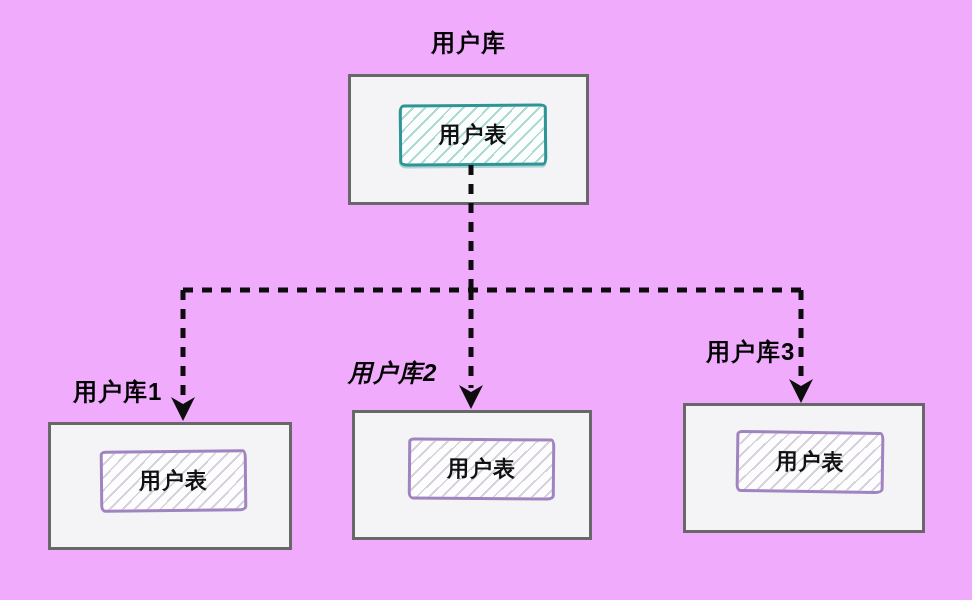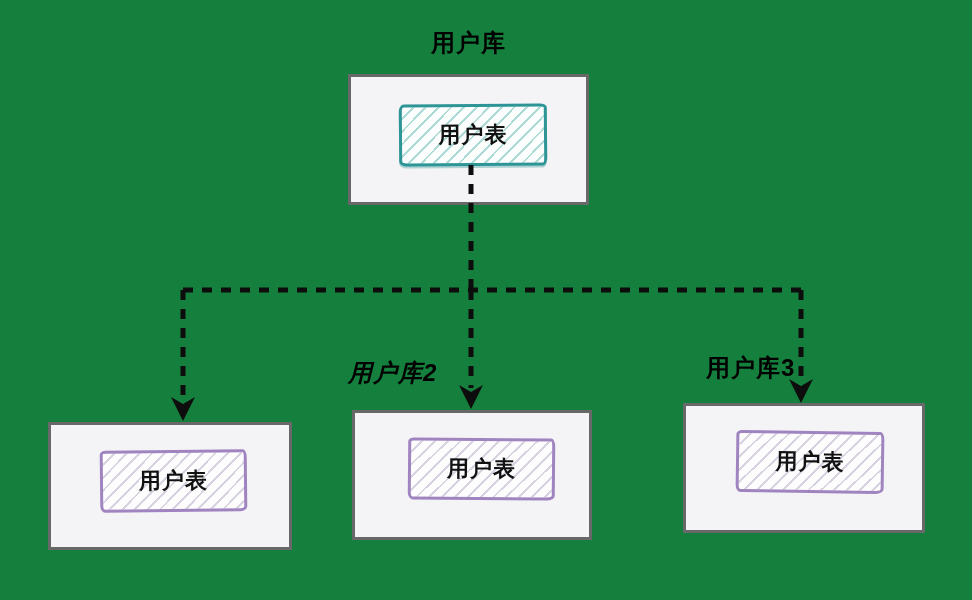--- a/index.html
+++ b/index.html
@@ -5,21 +5,21 @@
   html, body {
     margin: 0;
     padding: 0;
     background: #ffffff;
     font-family: "Liberation Sans", "DejaVu Sans", sans-serif;
   }
   .canvas {
     position: relative;
     width: 972px;
     height: 600px;
-    background: #15803d;
+    background: #f0abfc;
     overflow: hidden;
   }
   .db-box {
     position: absolute;
     box-sizing: border-box;
     border: 3px solid #686868;
     background: #f4f3f6;
     z-index: 1;
   }
   .db-label {
@@ -75,32 +75,33 @@
 <body>
 
 <div class="canvas">
 
   <div class="db-label centered" style="left:348px; top:27px; width:241px;">用户库</div>
 
   <div class="db-box" style="left:348px; top:74px; width:241px; height:131px;"></div>
 
   <div class="table-box teal" style="left:399px; top:104px; width:148px; height:62px;">用户表</div>
 
+  <div class="db-label" style="left:73px; top:376px;">用户库1</div>
 
   <div class="db-box" style="left:48px; top:422px; width:244px; height:128px;"></div>
 
   <div class="table-box purple" style="left:100px; top:450px; width:147px; height:62px; transform:rotate(-0.6deg);">用户表</div>
 
   <div class="db-label" style="left:348px; top:357px;font-style:italic;">用户库2</div>
 
   <div class="db-box" style="left:352px; top:410px; width:240px; height:130px;"></div>
 
   <div class="table-box purple" style="left:408px; top:438px; width:147px; height:62px; transform:rotate(0.5deg);">用户表</div>
 
-  <div class="db-label" style="left:706px; top:352px;">用户库3</div>
+  <div class="db-label" style="left:706px; top:336px;">用户库3</div>
 
   <div class="db-box" style="left:683px; top:403px; width:242px; height:130px;"></div>
 
   <div class="table-box purple" style="left:736px; top:431px; width:148px; height:62px; transform:rotate(0.8deg);">用户表</div>
 
   <svg class="connector-layer" viewBox="0 0 972 600">
     <g stroke="#0d0d0d" stroke-width="5" fill="none" stroke-dasharray="10 9">
       <path d="M471 165 L471 290"></path>
       <path d="M183 290 L801 290"></path>
       <path d="M183 290 L183 399"></path>

